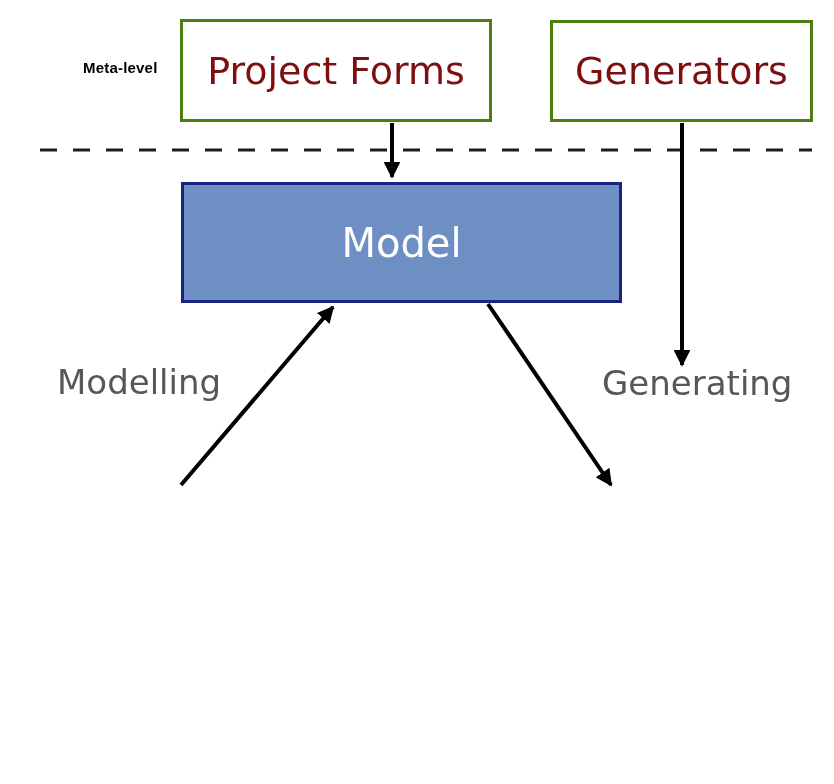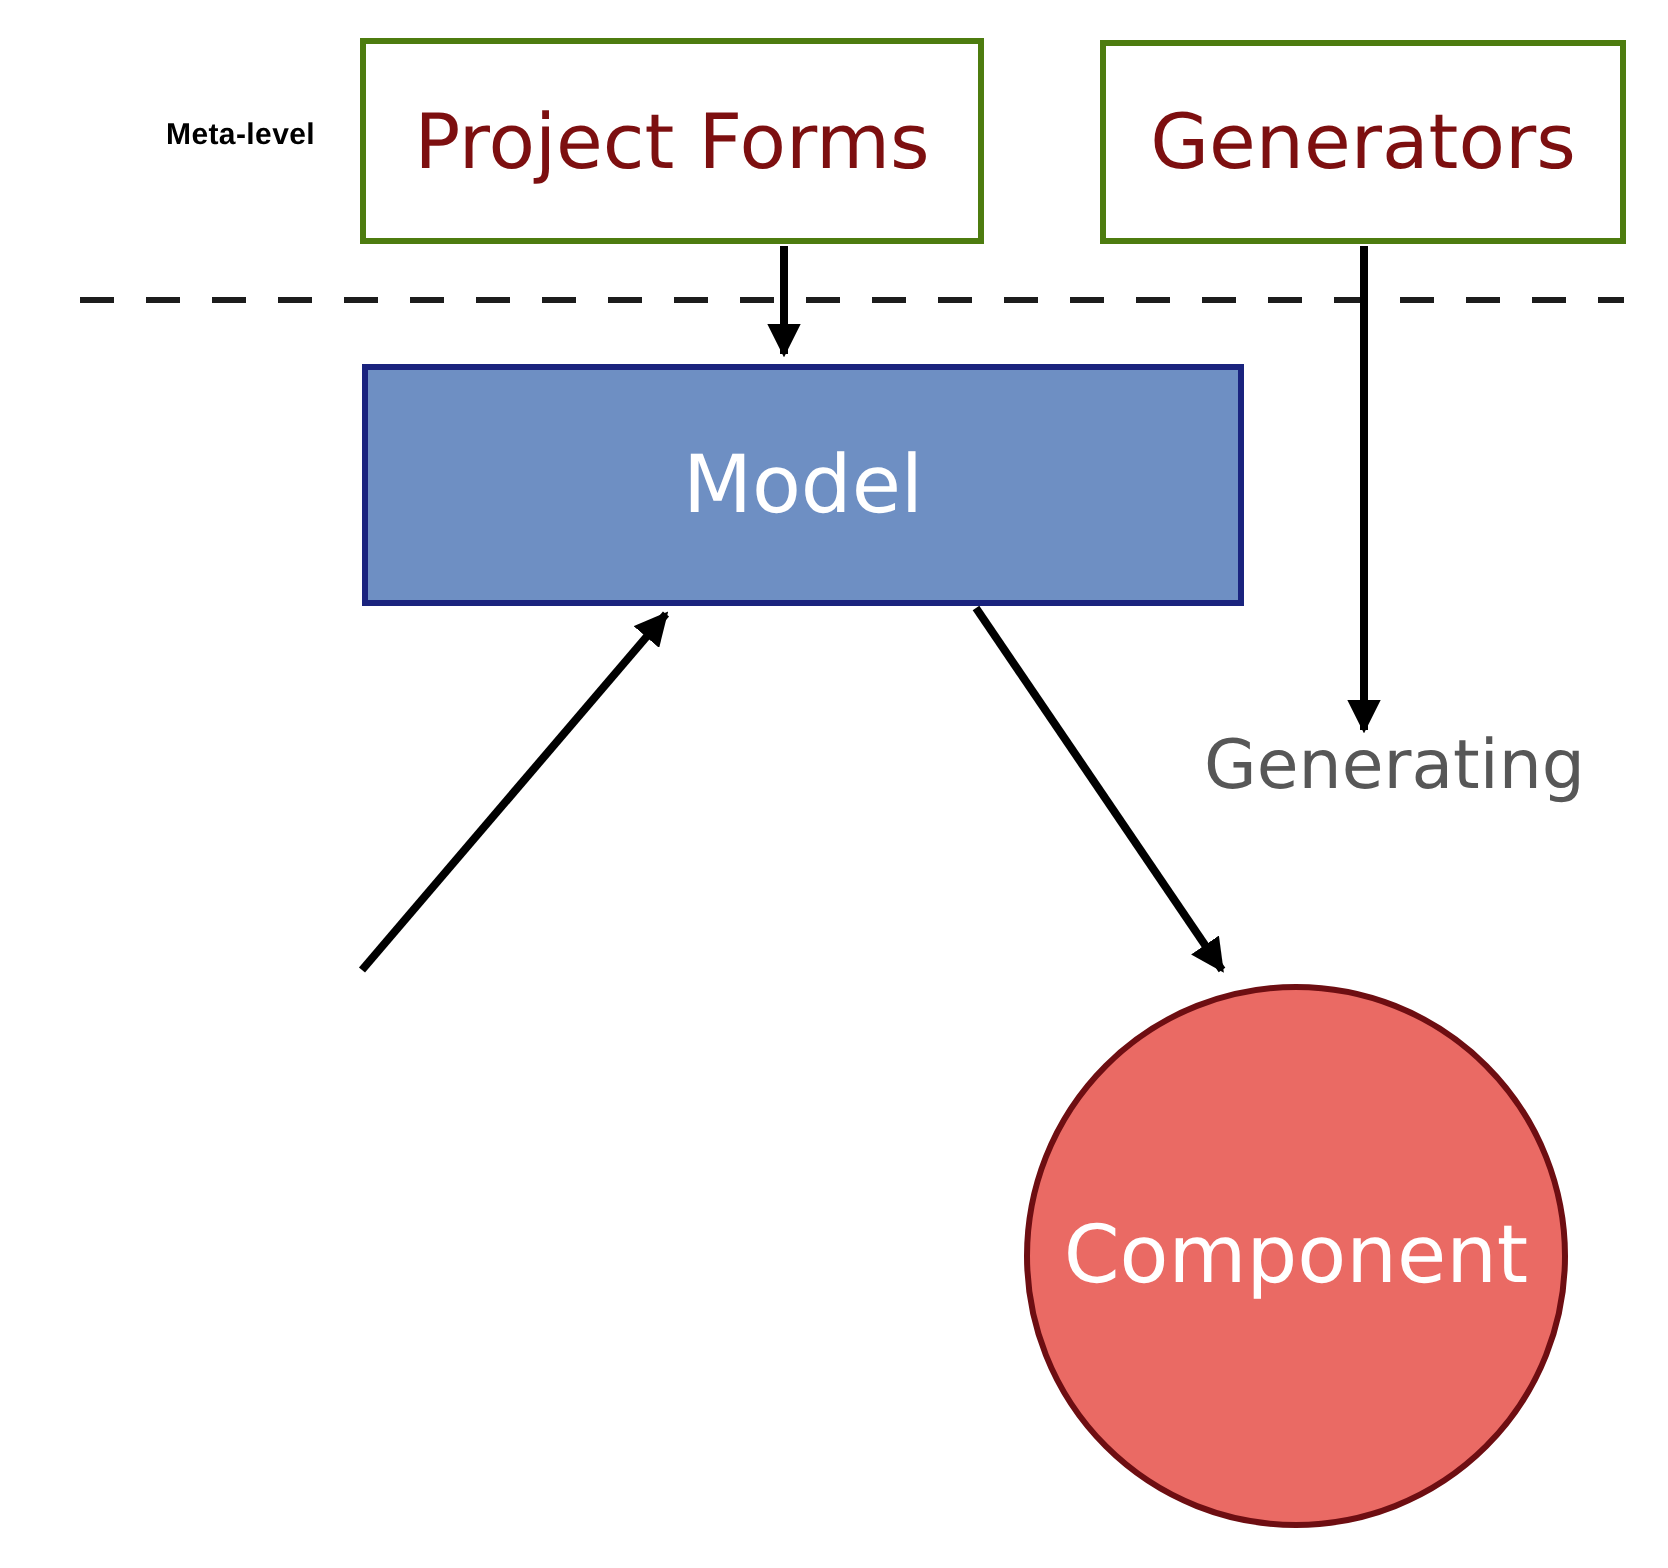--- a/index.html
+++ b/index.html
@@ -101,22 +101,22 @@
 
   <div class="meta-label">Meta-level</div>
 
   <div class="box" id="box-project-forms">Project Forms</div>
 
   <div class="box" id="box-generators">Generators</div>
 
   <div class="box" id="box-model">Model</div>
 
 
-  <div class="circle" id="circle-component">Component</div>
 
+  <div class="edge-label" id="label-modelling">Modelling</div>
 
   <div class="edge-label" id="label-generating">Generating</div>
 
   <svg class="overlay" width="834" height="784" viewBox="0 0 834 784">
     <defs>
       <marker id="ah" viewBox="0 0 10 10" refX="9" refY="5" markerWidth="4.2" markerHeight="4.2" orient="auto-start-reverse">
         <path class="arrowhead-shape" d="M 0 0 L 10 5 L 0 10 z"></path>
       </marker>
     </defs>
 

